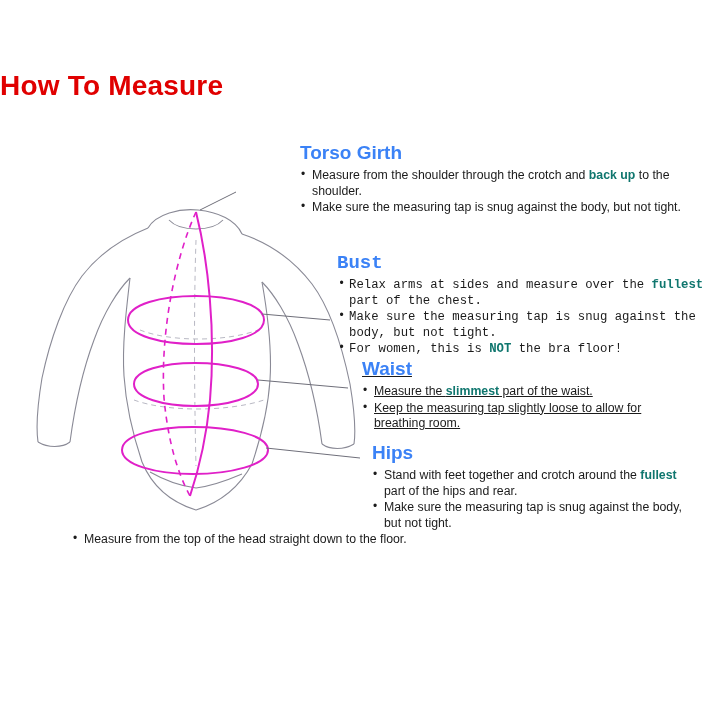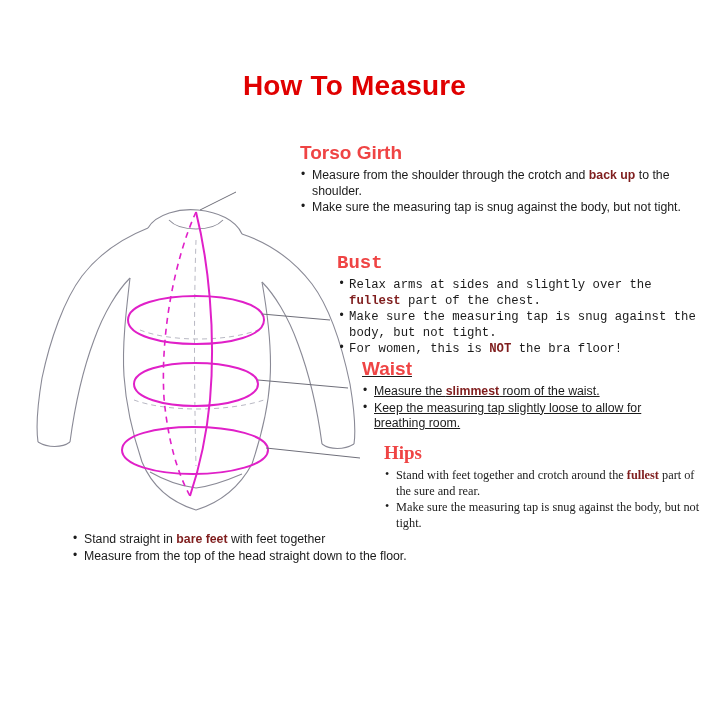--- a/index.html
+++ b/index.html
@@ -18,41 +18,40 @@
   #page {
     position: relative;
     width: 709px;
     height: 712px;
   }
   .title {
     position: absolute;
     left: 0;
     top: 70px;
     width: 709px;
-    text-align: center;
     font-size: 28px;
     font-weight: bold;
     color: #e00000;
     letter-spacing: 0.2px;
   }
   .figure {
     position: absolute;
     left: 30px;
     top: 180px;
     width: 330px;
     height: 380px;
   }
   .block {
     position: absolute;
   }
   .block h3 {
     margin: 0 0 4px 0;
     font-size: 19px;
     font-weight: bold;
-    color: #ef4444;
+    color: #3b82f6;
   }
   .block ul {
     margin: 0;
     padding: 0;
     list-style: none;
   }
   .block li {
     position: relative;
     padding-left: 12px;
     font-size: 12.3px;
@@ -62,27 +61,27 @@
   }
   .block li:before {
     content: "\2022";
     position: absolute;
     left: 1px;
     top: -1px;
     font-size: 12px;
     color: #1b1b1b;
   }
   .hl {
-    color: #7f1d1d;
+    color: #0f766e;
     font-weight: bold;
   }
   #torso { left: 300px; top: 142px; width: 400px; }
   #bust  { left: 337px; top: 252px; width: 372px; font-family: Liberation Mono, monospace; }
   #waist { left: 362px; top: 358px; width: 330px; text-decoration: underline; }
-  #hips  { left: 384px; top: 442px; width: 320px; font-family: Liberation Serif, serif; }
+  #hips  { left: 372px; top: 442px; width: 320px; }
   #height { left: 72px; top: 532px; width: 430px; }
   .line-dark { fill: none; stroke: #8a8a96; stroke-width: 1.1; }
   .line-pink { fill: none; stroke: #e020c8; stroke-width: 2; }
   .line-pink-dash { fill: none; stroke: #e020c8; stroke-width: 1.6; stroke-dasharray: 6 5; }
   .line-grey-dash { fill: none; stroke: #b9b9c4; stroke-width: 1; stroke-dasharray: 5 4; }
   .leader { fill: none; stroke: #6f6f7a; stroke-width: 1; }
 </style>
 </head>
 <body>
 
@@ -152,42 +151,41 @@
     <h3>Torso Girth</h3>
     <ul>
         <li><span>Measure from the shoulder through the crotch and </span><span class="hl">back up</span><span> to the shoulder.</span></li>
         <li><span>Make sure the measuring tap is snug against the body, but not tight.</span></li>
       </ul>
   </div>
 
   <div class="block" id="bust">
     <h3>Bust</h3>
     <ul>
-        <li><span>Relax arms at sides and slightly over the </span><span class="hl">fullest</span><span> part of the chest.</span></li>
+        <li><span>Relax arms at sides and measure over the </span><span class="hl">fullest</span><span> part of the chest.</span></li>
         <li><span>Make sure the measuring tap is snug against the body, but not tight.</span></li>
         <li><span>For women, this is </span><span class="hl">NOT</span><span> the bra floor!</span></li>
       </ul>
   </div>
 
   <div class="block" id="waist">
     <h3>Waist</h3>
     <ul>
-        <li><span>Measure the </span><span class="hl">slimmest</span><span> room of the waist.</span></li>
+        <li><span>Measure the </span><span class="hl">slimmest</span><span> part of the waist.</span></li>
         <li><span>Keep the measuring tap slightly loose to allow for breathing room.</span></li>
       </ul>
   </div>
 
   <div class="block" id="hips">
     <h3>Hips</h3>
     <ul>
-        <li><span>Stand with feet together and crotch around the </span><span class="hl">fullest</span><span> part of the sure and rear.</span></li>
+        <li><span>Stand with feet together and crotch around the </span><span class="hl">fullest</span><span> part of the hips and rear.</span></li>
         <li><span>Make sure the measuring tap is snug against the body, but not tight.</span></li>
       </ul>
   </div>
 
   <div class="block" id="height">
     <ul>
-        <li><span>Stand straight in </span><span class="hl">bare feet</span><span> with feet together</span></li>
         <li><span>Measure from the top of the head straight down to the floor.</span></li>
       </ul>
   </div>
 
 </div>
 
 </body></html>

